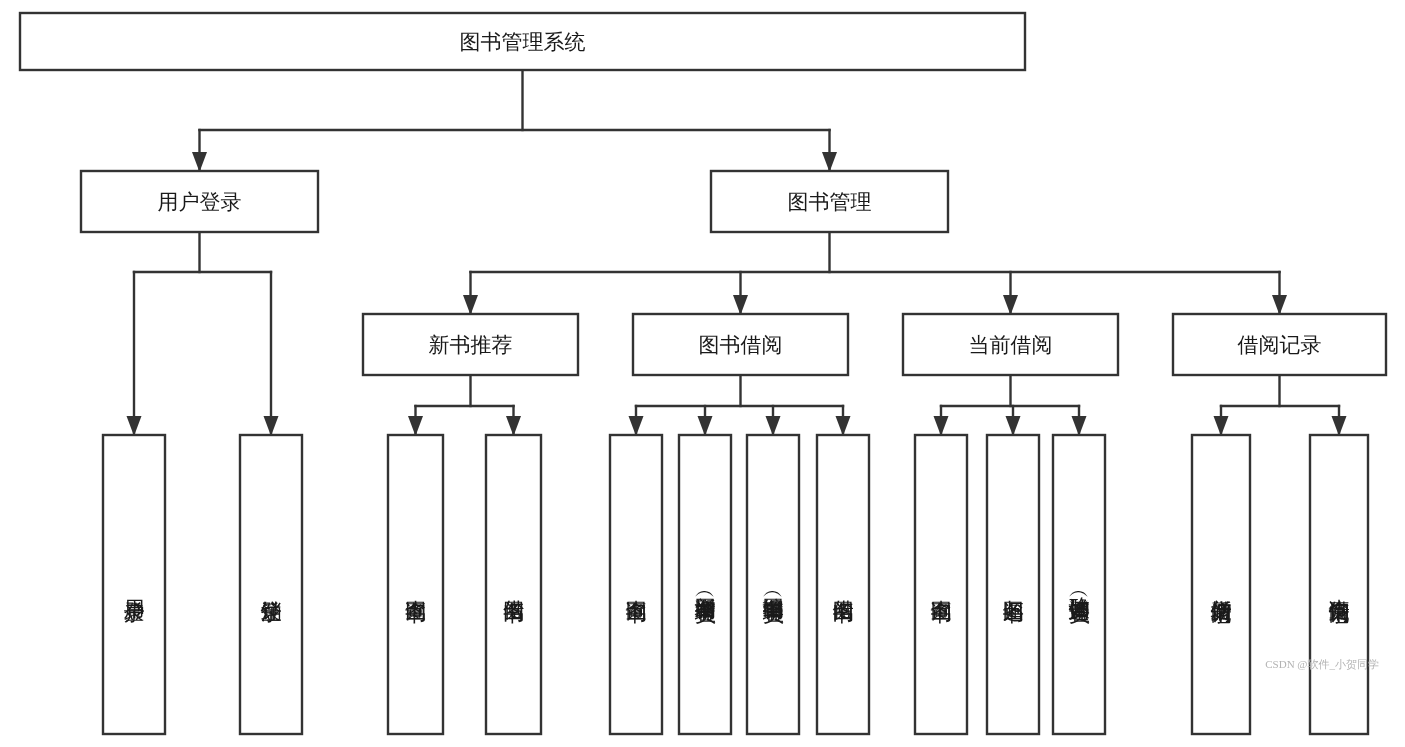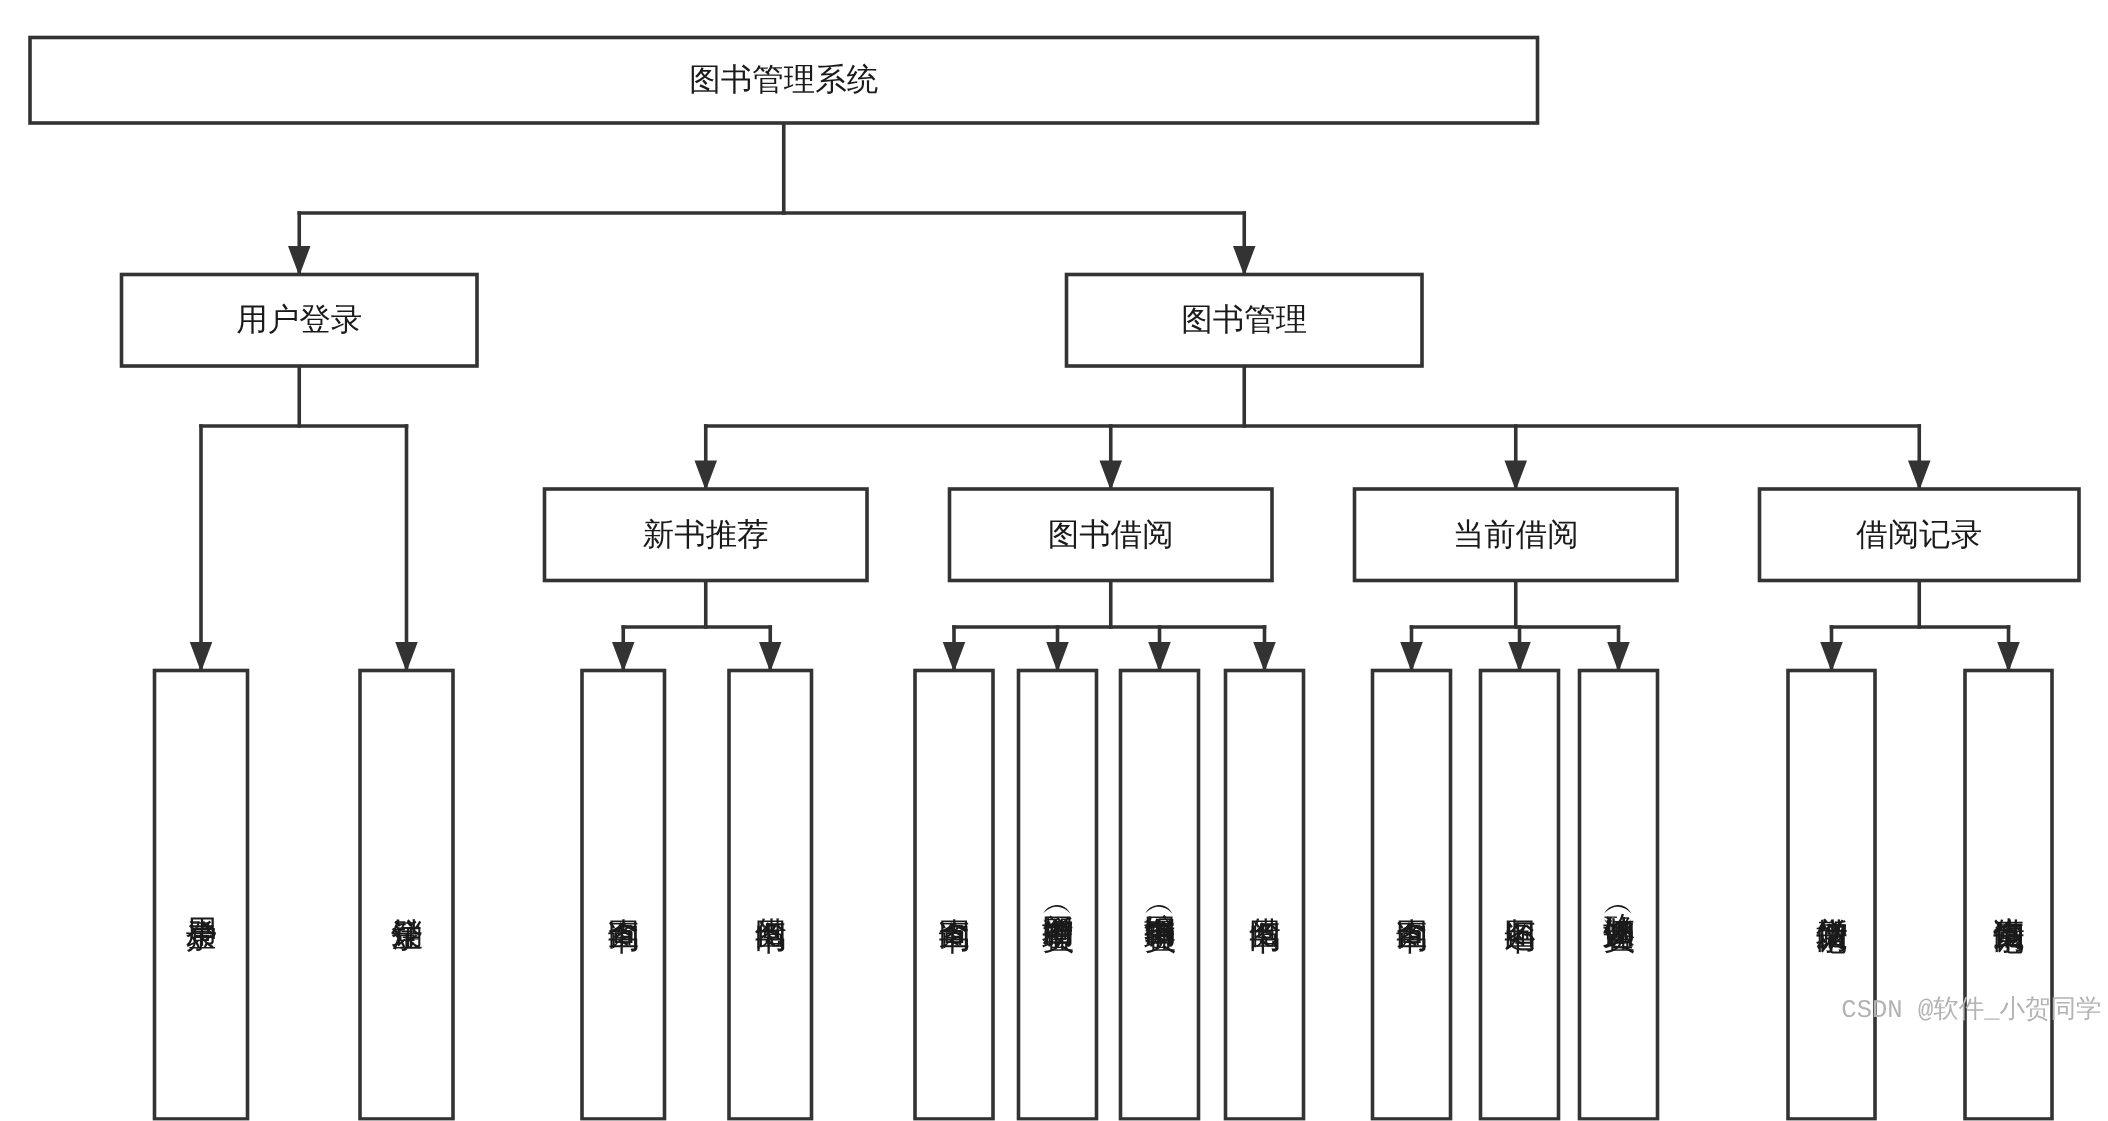--- a/index.html
+++ b/index.html
@@ -11,21 +11,20 @@
     width: 1405px;
     height: 747px;
     font-family: "DejaVu Sans", "Liberation Sans", sans-serif;
     overflow: hidden;
   }
   #diagram-root {
     position: relative;
     width: 1405px;
     height: 676px;
     background: #ffffff;
-    margin-top: 12px;
   }
   svg.diagram-svg {
     position: absolute;
     left: 0;
     top: 0;
     width: 1405px;
     height: 747px;
   }
   .node-box {
     fill: #ffffff;
@@ -66,24 +65,24 @@
   }
   .leaf-label-wrap {
     position: absolute;
     display: flex;
     align-items: center;
     justify-content: center;
     pointer-events: none;
   }
   .watermark {
     position: absolute;
-    right: 4px;
+    right: 26px;
     bottom: 4px;
-    font-family: Liberation Mono, monospace;
-    font-size: 17px;
+    font-family: Liberation Serif, serif;
+    font-size: 11px;
     color: #b3b3b3;
     white-space: nowrap;
     user-select: none;
   }
 </style>
 </head>
 <body>
 
 <div id="diagram-root">
 

